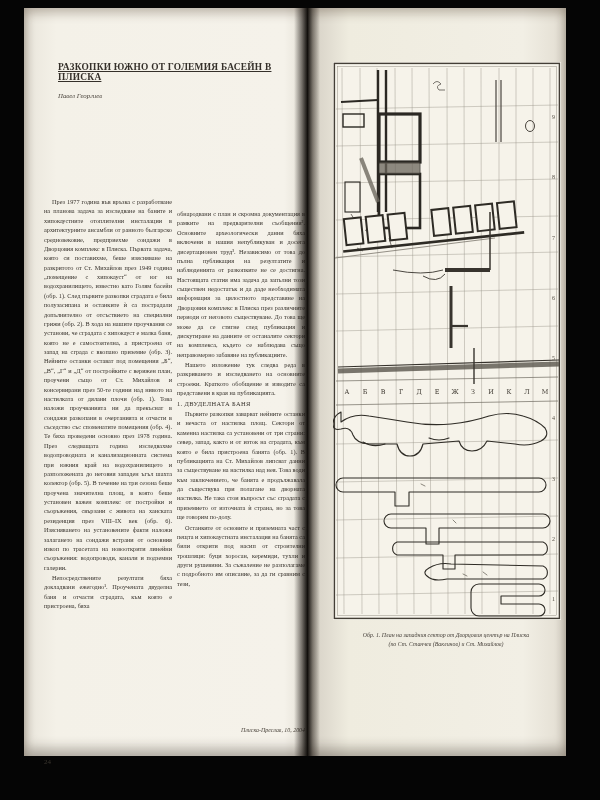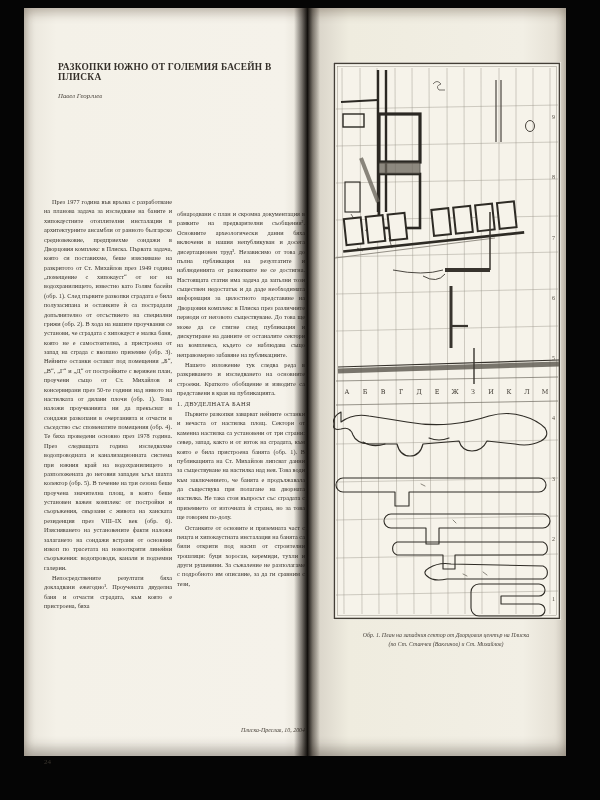--- a/index.html
+++ b/index.html
@@ -18,20 +18,21 @@
   .spine{
     position:absolute;left:294px;top:8px;width:26px;height:748px;
     background:linear-gradient(90deg,rgba(0,0,0,0) 0%,rgba(25,20,16,.55) 30%,#120f0c 52%,rgba(40,33,26,.55) 72%,rgba(0,0,0,0) 100%);
     pointer-events:none;
   }
   
   .article-title{
     position:absolute;left:58px;top:62px;width:236px;
     font-size:9.4px;font-weight:bold;letter-spacing:.25px;
     color:#35302a;
+    text-decoration:underline;
   }
   .article-author{
     position:absolute;left:58px;top:92px;width:150px;
     font-size:6.8px;font-style:italic;color:#4a443c;
   }
   .col{
     position:absolute;width:128px;text-align:justify;
     font-size:6.25px;line-height:1.5;color:#36312b;
     overflow:hidden;
   }

